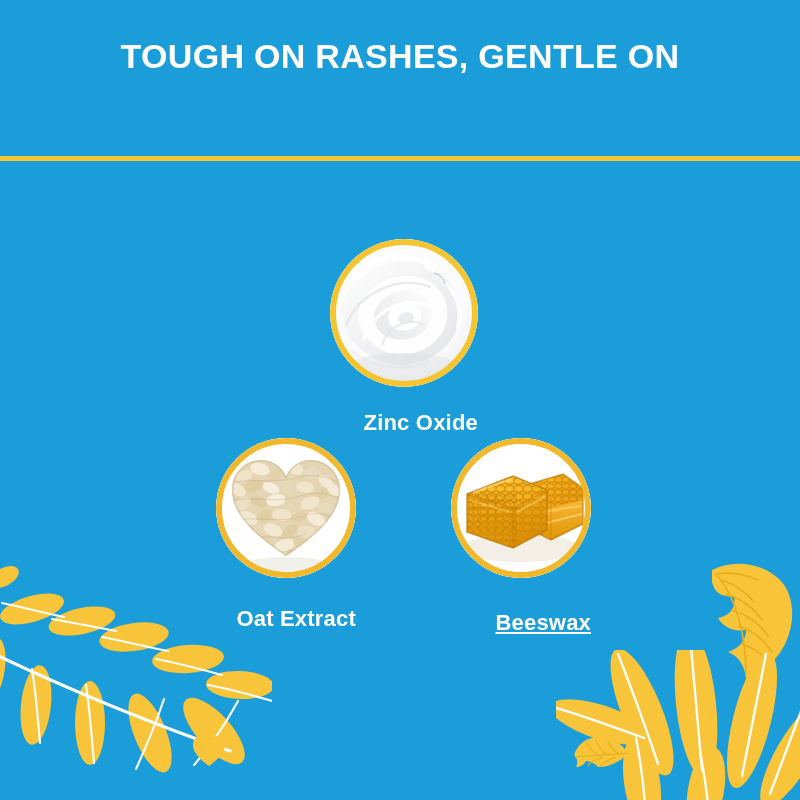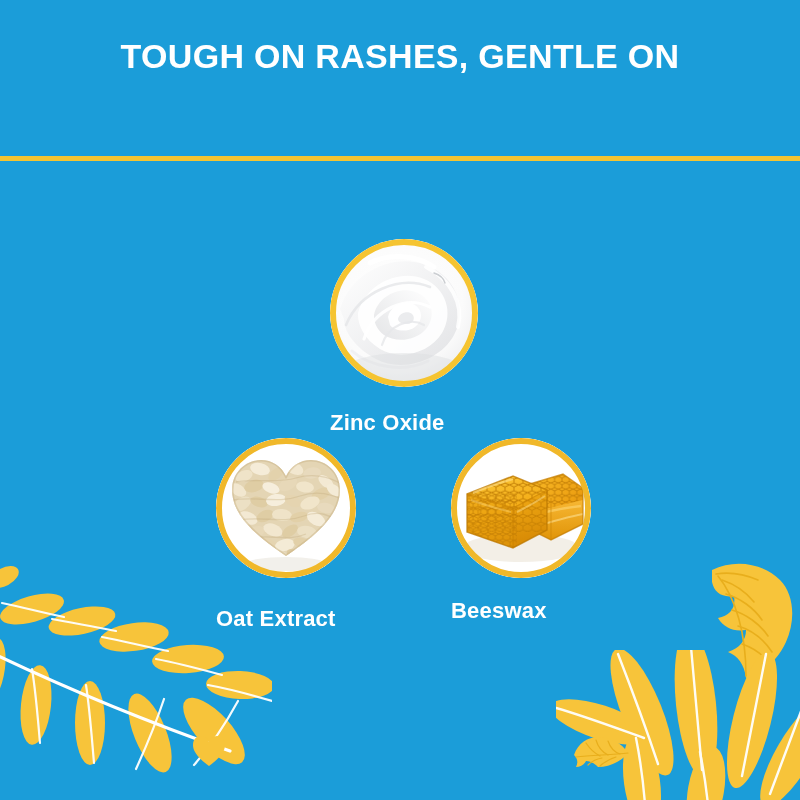--- a/index.html
+++ b/index.html
@@ -43,21 +43,21 @@
     left: 0;
     top: 156px;
     width: 800px;
     height: 5px;
     background: #f5c431;
   }
 
   
   .ingredient {
     position: absolute;
-    text-align: left;
+    text-align: right;
   }
   .circle-wrap {
     position: relative;
     border-radius: 50%;
     background: #ffffff;
     overflow: hidden;
     box-sizing: border-box;
   }
   .ring {
     position: absolute;
@@ -84,21 +84,21 @@
   
   #ing-oat { left: 216px; top: 438px; width: 140px; }
   #ing-oat .circle-wrap { width: 140px; height: 140px; }
   #ing-oat .ring { border: 6px solid #f0b82a; }
   #ing-oat .ing-label { margin-top: 28px; }
 
   
   #ing-beeswax { left: 451px; top: 438px; width: 140px; }
   #ing-beeswax .circle-wrap { width: 140px; height: 140px; }
   #ing-beeswax .ring { border: 6px solid #f0b82a; }
-  #ing-beeswax .ing-label { margin-top: 20px; }
+  #ing-beeswax .ing-label { margin-top: 32px; text-decoration: underline; }
 
   .art-svg { position: absolute; left: 0; top: 0; }
 
   
   .deco {
     position: absolute;
     pointer-events: none;
   }
   #deco-fern-left { left: -18px; top: 565px; }
   #deco-heart-left { left: 192px; top: 735px; }

